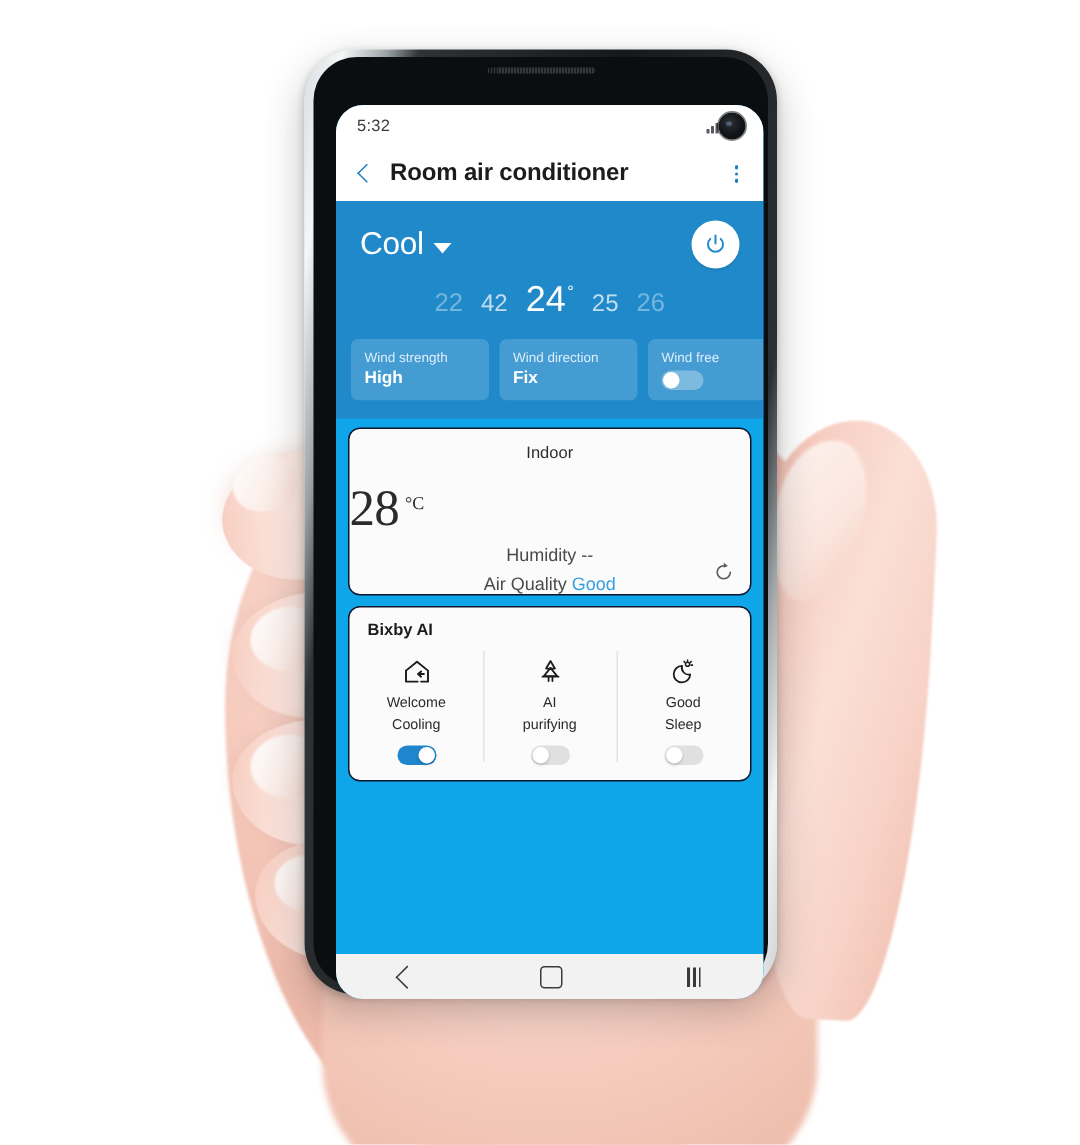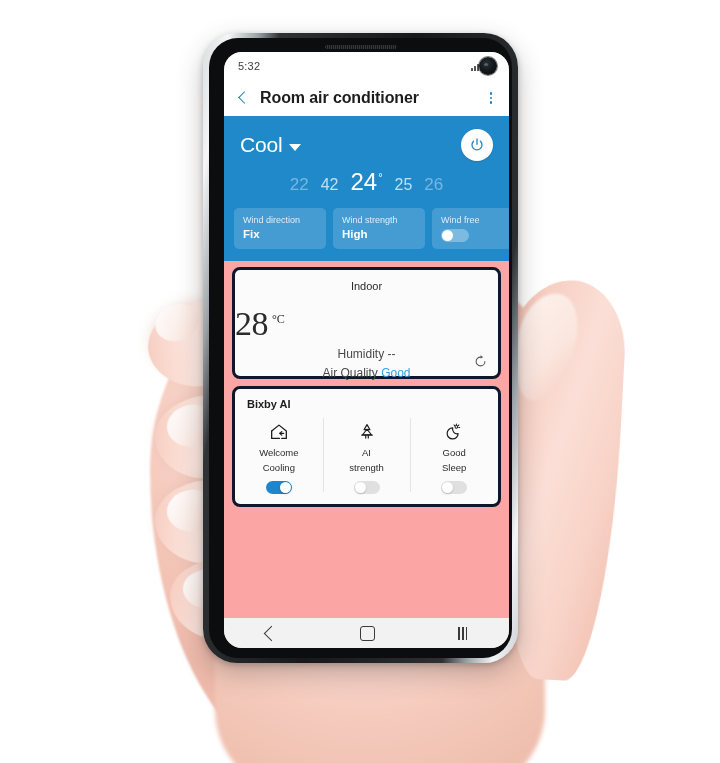--- a/index.html
+++ b/index.html
@@ -109,26 +109,26 @@
     height: 4px;
     border-radius: 2px;
     background: repeating-linear-gradient(90deg, #3a3d40 0 1px, #16181a 1px 2px);
     opacity: .9;
   }
 
   
   .screen {
     position: absolute;
     left: 15px;
-    top: 14px;
+    top: 32px;
     width: 285px;
     height: 596px;
     border-radius: 18px;
     overflow: hidden;
-    background: #fca5a5;
+    background: #0ea5e9;
   }
 
   .statusbar {
     height: 28px;
     background: #ffffff;
     display: flex;
     align-items: center;
     padding: 0 14px;
     position: relative;
   }
@@ -297,21 +297,21 @@
     position: absolute; left: 1px; top: 1px;
     width: 11px; height: 11px;
     border-radius: 50%;
     background: #ffffff;
   }
 
   
   .cards { padding: 6px 8px 0; }
   .card {
     background: #fbfbfb;
-    border: 3px solid #0f172a;
+    border: 1px solid #0f172a;
     border-radius: 8px;
     margin-bottom: 7px;
     position: relative;
   }
 
   .indoor-card { padding: 10px 0 8px; text-align: center; height: 112px; box-sizing: border-box; }
   .indoor-title { font-size: 11px; color: #2b2b2b; }
   .indoor-temp-row {
     display: flex; align-items: flex-start; justify-content: flex-start;
     margin-top: 14px;
@@ -492,26 +492,26 @@
           <div class="temp-scale">
             <div class="temp-val far">22</div>
             <div class="temp-val near">42</div>
             <div class="temp-val sel"><span>24</span><span class="deg-sup">°</span></div>
             <div class="temp-val near">25</div>
             <div class="temp-val far">26</div>
           </div>
 
           <div class="chips">
             <div class="chip">
+              <div class="chip-title">Wind strength</div>
+              <div class="chip-value">High</div>
+            </div>
+            <div class="chip">
               <div class="chip-title">Wind direction</div>
               <div class="chip-value">Fix</div>
-            </div>
-            <div class="chip">
-              <div class="chip-title">Wind strength</div>
-              <div class="chip-value">High</div>
             </div>
             <div class="chip">
               <div class="chip-title">Wind free</div>
               <div class="mini-toggle">
                   <div class="knob"></div>
                 </div>
             </div>
 
           </div>
         </div>
@@ -559,21 +559,21 @@
                 <div class="bixby-icon">
                   <svg width="22" height="22" viewBox="0 0 24 24">
                     <path d="M12 4 L8.8 9.5 L15.2 9.5 Z" stroke="#1c1c1c" stroke-width="1.3" fill="none" stroke-linejoin="round"></path>
                     <path d="M12 9 L7.2 15 L16.8 15 Z" stroke="#1c1c1c" stroke-width="1.3" fill="none" stroke-linejoin="round"></path>
                     <path d="M6.2 15.4 L17.8 15.4" stroke="#1c1c1c" stroke-width="1.3" fill="none" stroke-linecap="round"></path>
                     <path d="M10.6 15.8 L10.6 18.6" stroke="#1c1c1c" stroke-width="1.3" fill="none" stroke-linecap="round"></path>
                     <path d="M13.4 15.8 L13.4 18.6" stroke="#1c1c1c" stroke-width="1.3" fill="none" stroke-linecap="round"></path>
                   </svg>
                 </div>
                 <div class="bixby-label">AI</div>
-                <div class="bixby-label">strength</div>
+                <div class="bixby-label">purifying</div>
                 <div class="toggle">
                     <div class="knob"></div>
                   </div>
               </div>
 
               <div class="bixby-item">
                 <div class="bixby-icon">
                   <svg width="22" height="22" viewBox="0 0 24 24">
                     <path d="M16.5 13.8 A6 6 0 1 1 10.6 7.6 A5 5 0 0 0 16.5 13.8 Z" stroke="#1c1c1c" stroke-width="1.3" fill="none" stroke-linejoin="round"></path>
                     <circle cx="14.6" cy="6.4" r="1.5" stroke="#1c1c1c" stroke-width="1.1" fill="none"></circle>

